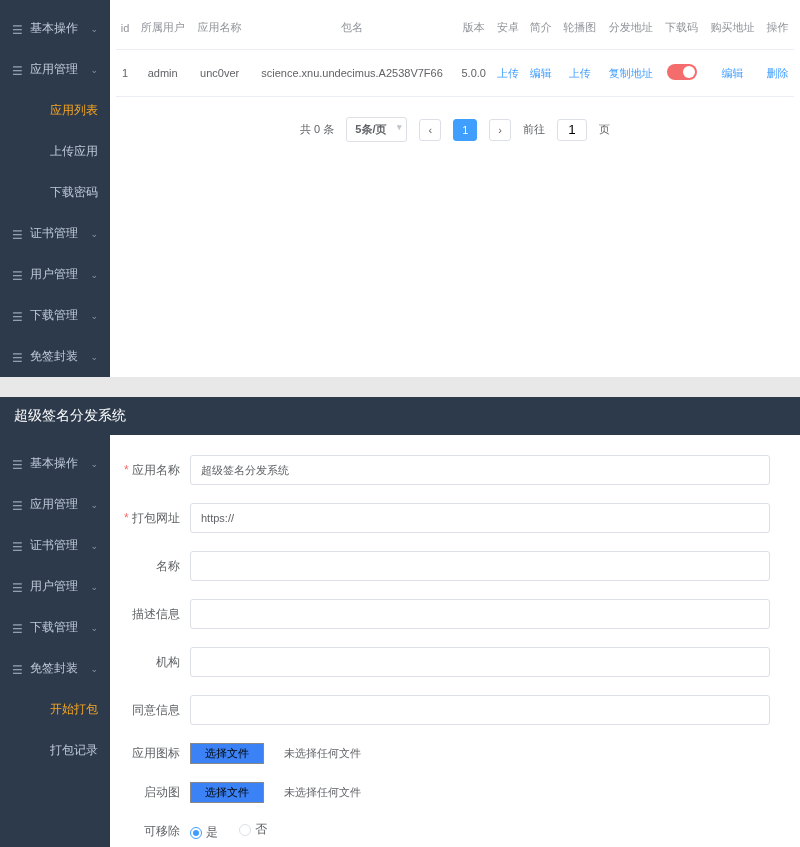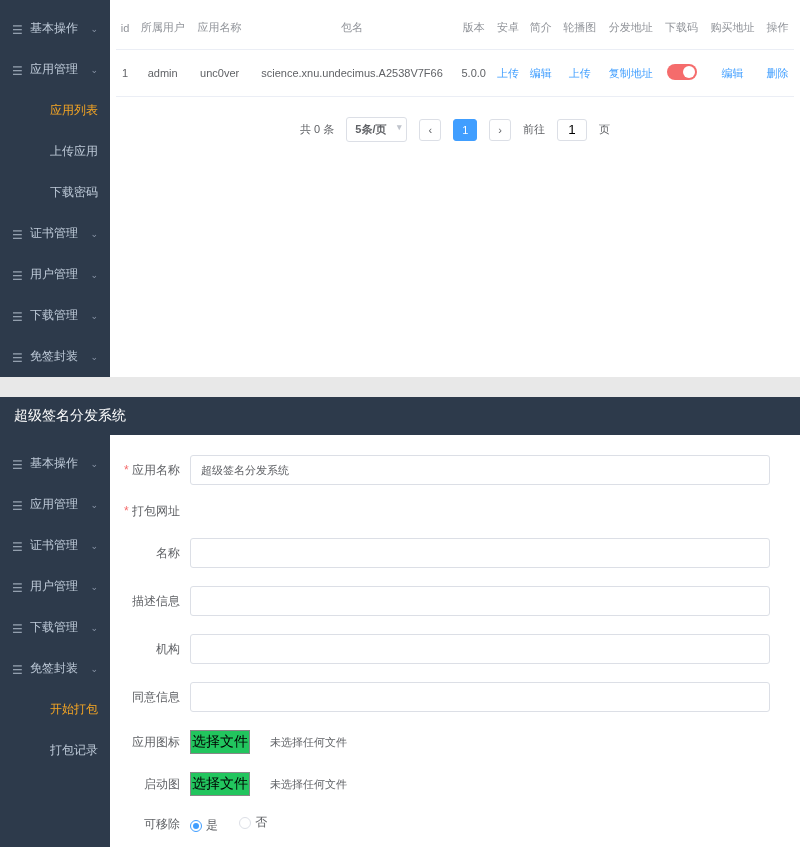--- a/index.html
+++ b/index.html
@@ -38,21 +38,21 @@
     .page-size::after{ content:"▾"; position:absolute; right:5px; font-size:9px; color:#c0c4cc; }
     
     .gap { height: 20px; background: #e8e8e8; }
     
     .form { padding: 20px 30px 20px 0; }
     .form-row { display: flex; align-items: center; margin-bottom: 18px; }
     .form-label { width: 80px; text-align: right; padding-right: 10px; font-size: 12px; color: #606266; }
     .req::before { content:"* "; color: #f56c6c; }
     .form-input { flex: 1; height: 30px; border: 1px solid #dcdfe6; border-radius: 3px; padding: 0 10px; font-size: 11px; color: #606266; }
     .form-input::placeholder { color: #c0c4cc; }
-    .file-btn { border: 1px solid #888; padding: 2px 1px; font-size: 14px; background: #22c55e; cursor: pointer; }
+    .file-btn { border: 1px solid #888; padding: 2px 14px; font-size: 11px; background: #3b82f6; cursor: pointer; }
     .file-txt { font-size: 11px; margin-left: 20px; }
     .radio { display: inline-flex; align-items: center; gap: 4px; margin-right: 18px; font-size: 12px; }
     .radio-dot { width: 12px; height: 12px; border: 1px solid #409eff; border-radius: 50%; display:inline-flex; align-items:center; justify-content:center; }
     .radio-dot.on::after { content:""; width:6px; height:6px; background:#409eff; border-radius:50%; }
     .radio-dot.off { border-color:#dcdfe6; }
   </style>
 </head>
 <body>
 
 <div class="panel top">
@@ -214,20 +214,21 @@
       </div>
   </div>
 
   <div class="content form">
     <div class="form-row">
         <div class="form-label req">应用名称</div>
         <input class="form-input" value="超级签名分发系统" style="">
       </div>
     <div class="form-row">
         <div class="form-label req">打包网址</div>
+        <input class="form-input" value="https://" style="">
       </div>
     <div class="form-row">
         <div class="form-label">名称</div>
         <input class="form-input" style="">
       </div>
     <div class="form-row">
         <div class="form-label">描述信息</div>
         <input class="form-input" style="">
       </div>
     <div class="form-row">

